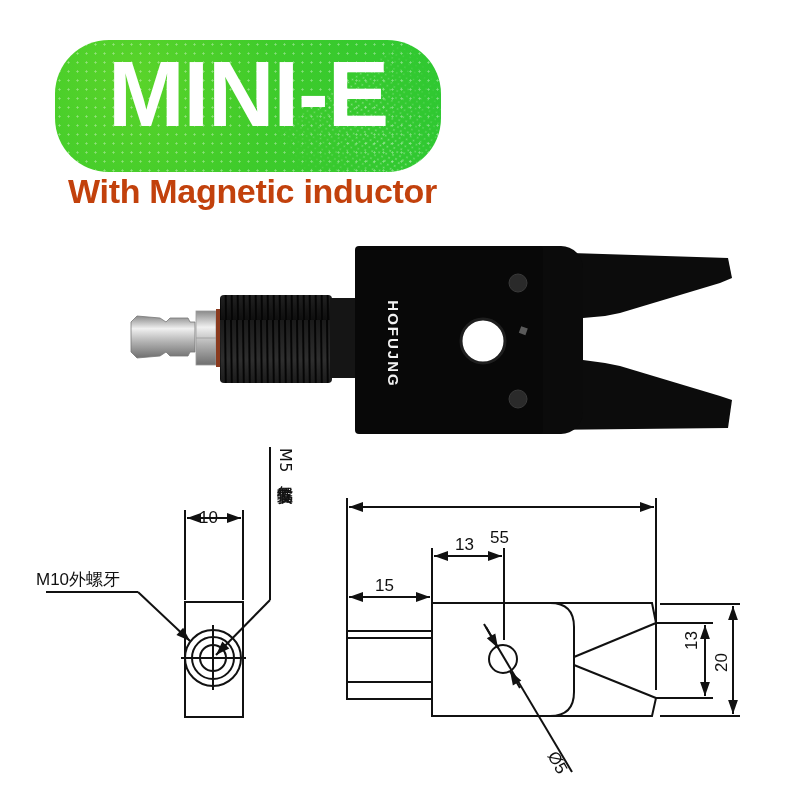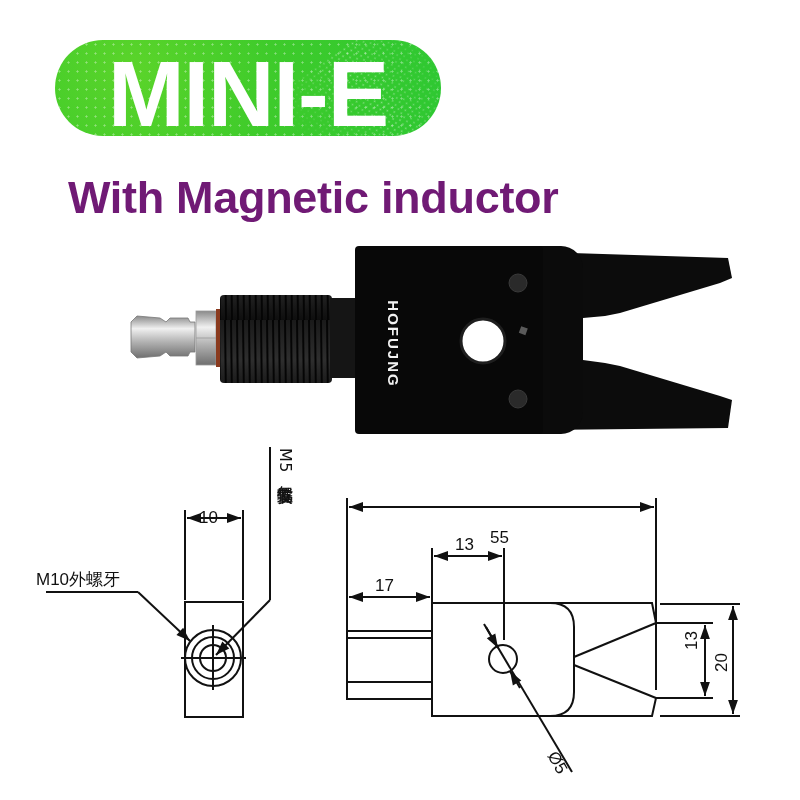--- a/index.html
+++ b/index.html
@@ -1,18 +1,18 @@
 <!DOCTYPE html>
 <html><head>
 <meta charset="utf-8">
 <style>
   html, body { margin: 0; padding: 0; background: #ffffff; }
   body { width: 800px; height: 800px; position: relative; overflow: hidden; font-family: "Liberation Sans", sans-serif; }
   .pill {
-    position: absolute; left: 55px; top: 40px; width: 386px; height: 96px;
+    position: absolute; left: 55px; top: 40px; width: 386px; height: 132px;
     border-radius: 54px;
     background: radial-gradient(circle at 20% 30%, #5bd42a 0%, #3ecb2b 45%, #2ec832 100%);
     overflow: hidden;
   }
   .pill .dots {
     position: absolute; inset: 0;
     background-image: radial-gradient(rgba(255,255,255,0.55) 0.9px, transparent 1.2px);
     background-size: 9px 9px;
     opacity: 0.7;
   }
@@ -24,21 +24,21 @@
     opacity: 0.55;
     -webkit-mask-image: linear-gradient(90deg, transparent 0%, #000 50%, transparent 100%);
             mask-image: linear-gradient(90deg, transparent 0%, #000 50%, transparent 100%);
   }
   .pill-title {
     position: absolute; left: 0; right: 0; top: 12px; text-align: center;
     color: #ffffff; font-weight: bold; font-size: 92px; line-height: 84px; letter-spacing: -1px;
   }
   .subtitle {
     position: absolute; left: 68px; top: 172px;
-    font-size: 45px; font-weight: bold; color: #701a75; letter-spacing: -0.3px; text-align: center;
+    font-size: 34px; font-weight: bold; color: #c2410c; letter-spacing: -0.3px; text-align: center;
   }
   .photo { position: absolute; left: 0; top: 0; width: 800px; height: 800px; }
   .brand {
     position: absolute; left: 393px; top: 344px; transform: translate(-50%, -50%) rotate(90deg);
     color: #f2f2f2; font-weight: bold; font-size: 15px; letter-spacing: 2px; white-space: nowrap;
   }
   .drawing { position: absolute; left: 0; top: 0; width: 800px; height: 800px; }
   .dim { position: absolute; font-size: 17px; color: #111; white-space: nowrap; }
   .vlabel {
     position: absolute; left: 274px; top: 448px; writing-mode: vertical-rl;
@@ -164,16 +164,16 @@
     <line x1="733" y1="606" x2="733" y2="714" marker-start="url(#arr)" marker-end="url(#arr)"></line>
   </g>
 </svg>
 
 <div class="dim" style="left:199px; top:492px;margin-top:16px;">10</div>
 <div class="dim" style="left:36px; top:568px;">M10外螺牙</div>
 <div class="vlabel">M5气嘴安装位置</div>
 
 <div class="dim" style="left:490px; top:482px;margin-top:46px;">55</div>
 <div class="dim" style="left:455px; top:535px;">13</div>
-<div class="dim" style="left:375px; top:576px;">17</div>
+<div class="dim" style="left:375px; top:576px;">15</div>
 <div class="dim" style="left:682px; top:650px; transform: rotate(-90deg); transform-origin: left top;">13</div>
 <div class="dim" style="left:712px; top:672px; transform: rotate(-90deg); transform-origin: left top;">20</div>
 <div class="dim" style="left:560px; top:748px; transform: rotate(60deg); transform-origin: left top;">Ø5</div>
 
 </body></html>

